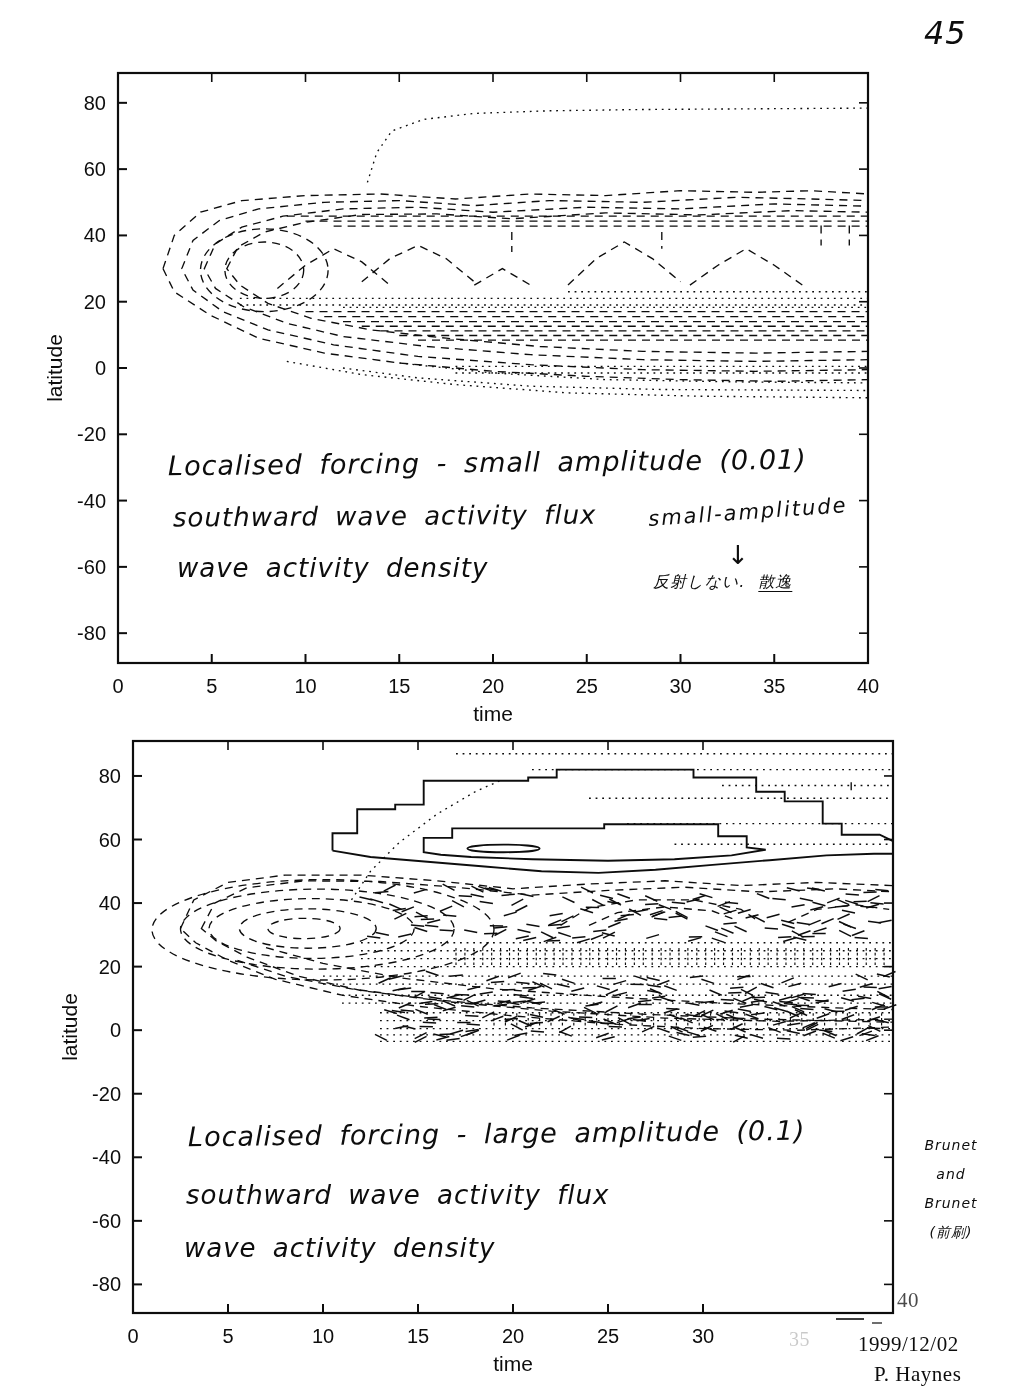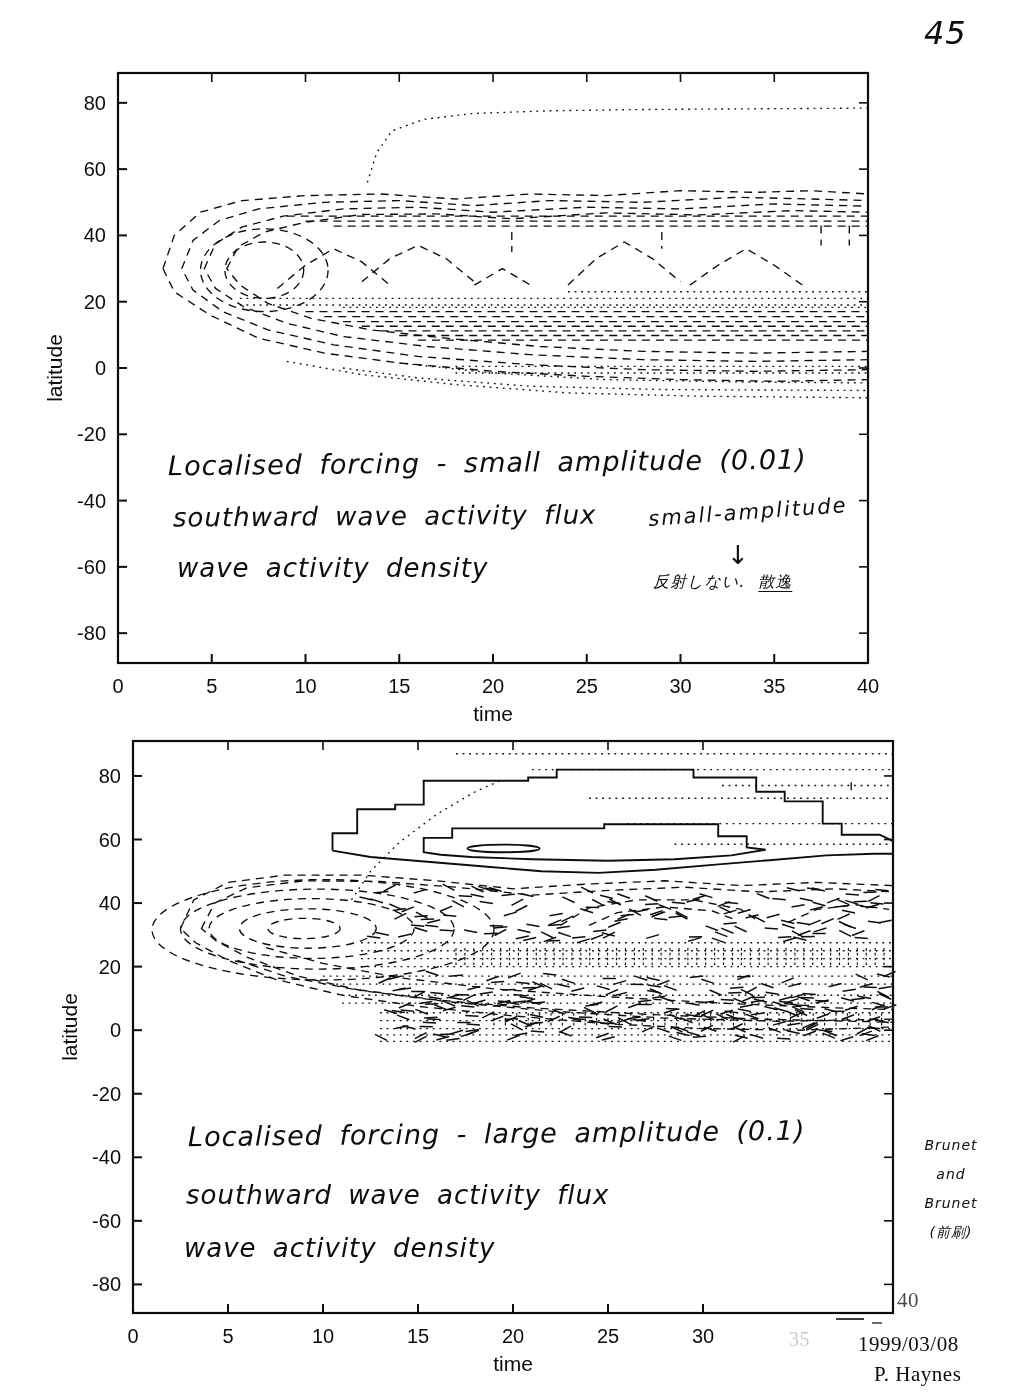--- a/index.html
+++ b/index.html
@@ -715,16 +715,16 @@
     <div>and</div>
     <div>Brunet</div>
     <div>(前刷)</div>
   </div>
 
   <div class="abs serif ghost" style="left:789px;top:1328px;font-size:20px;opacity:0.22;">35</div>
   <div class="abs serif" style="left:897px;top:1288px;font-size:21px;opacity:0.75;">40</div>
   <div class="abs" style="left:836px;top:1318px;width:28px;height:2px;background:#0d0d0d;opacity:0.8;"></div>
   <div class="abs" style="left:872px;top:1322px;width:10px;height:2px;background:#0d0d0d;opacity:0.6;"></div>
 
-  <div class="abs serif" style="left:858px;top:1332px;font-size:21px;">1999/03/08</div>
+  <div class="abs serif" style="left:858px;top:1332px;font-size:21px;">1999/12/02</div>
   <div class="abs serif" style="left:858px;top:1362px;font-size:21px;margin-left:16px;">P. Haynes</div>
 
 </div>
 
 </body></html>

